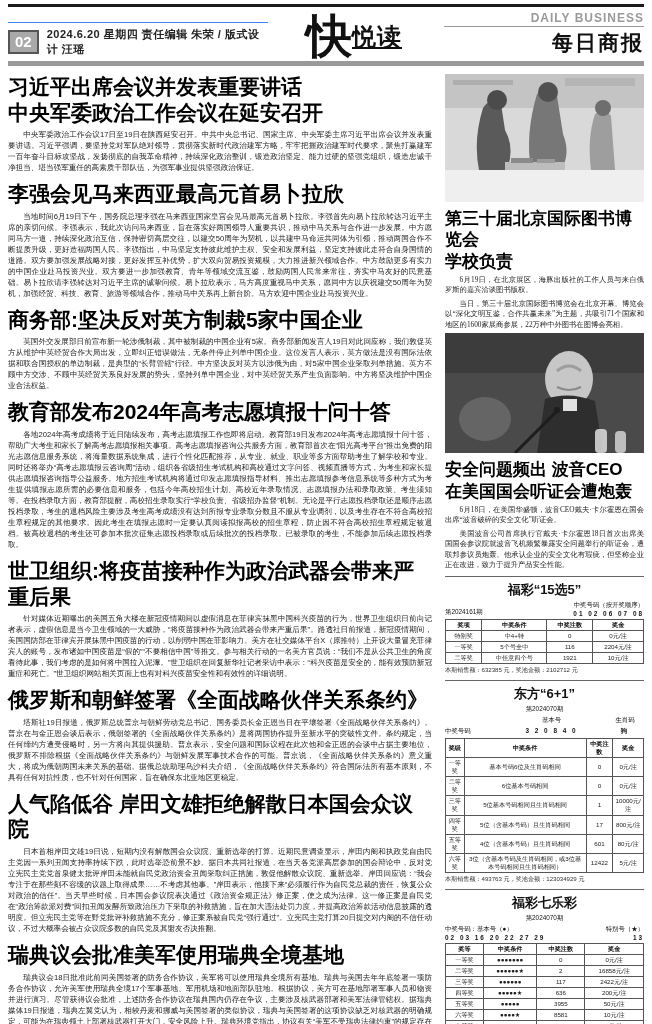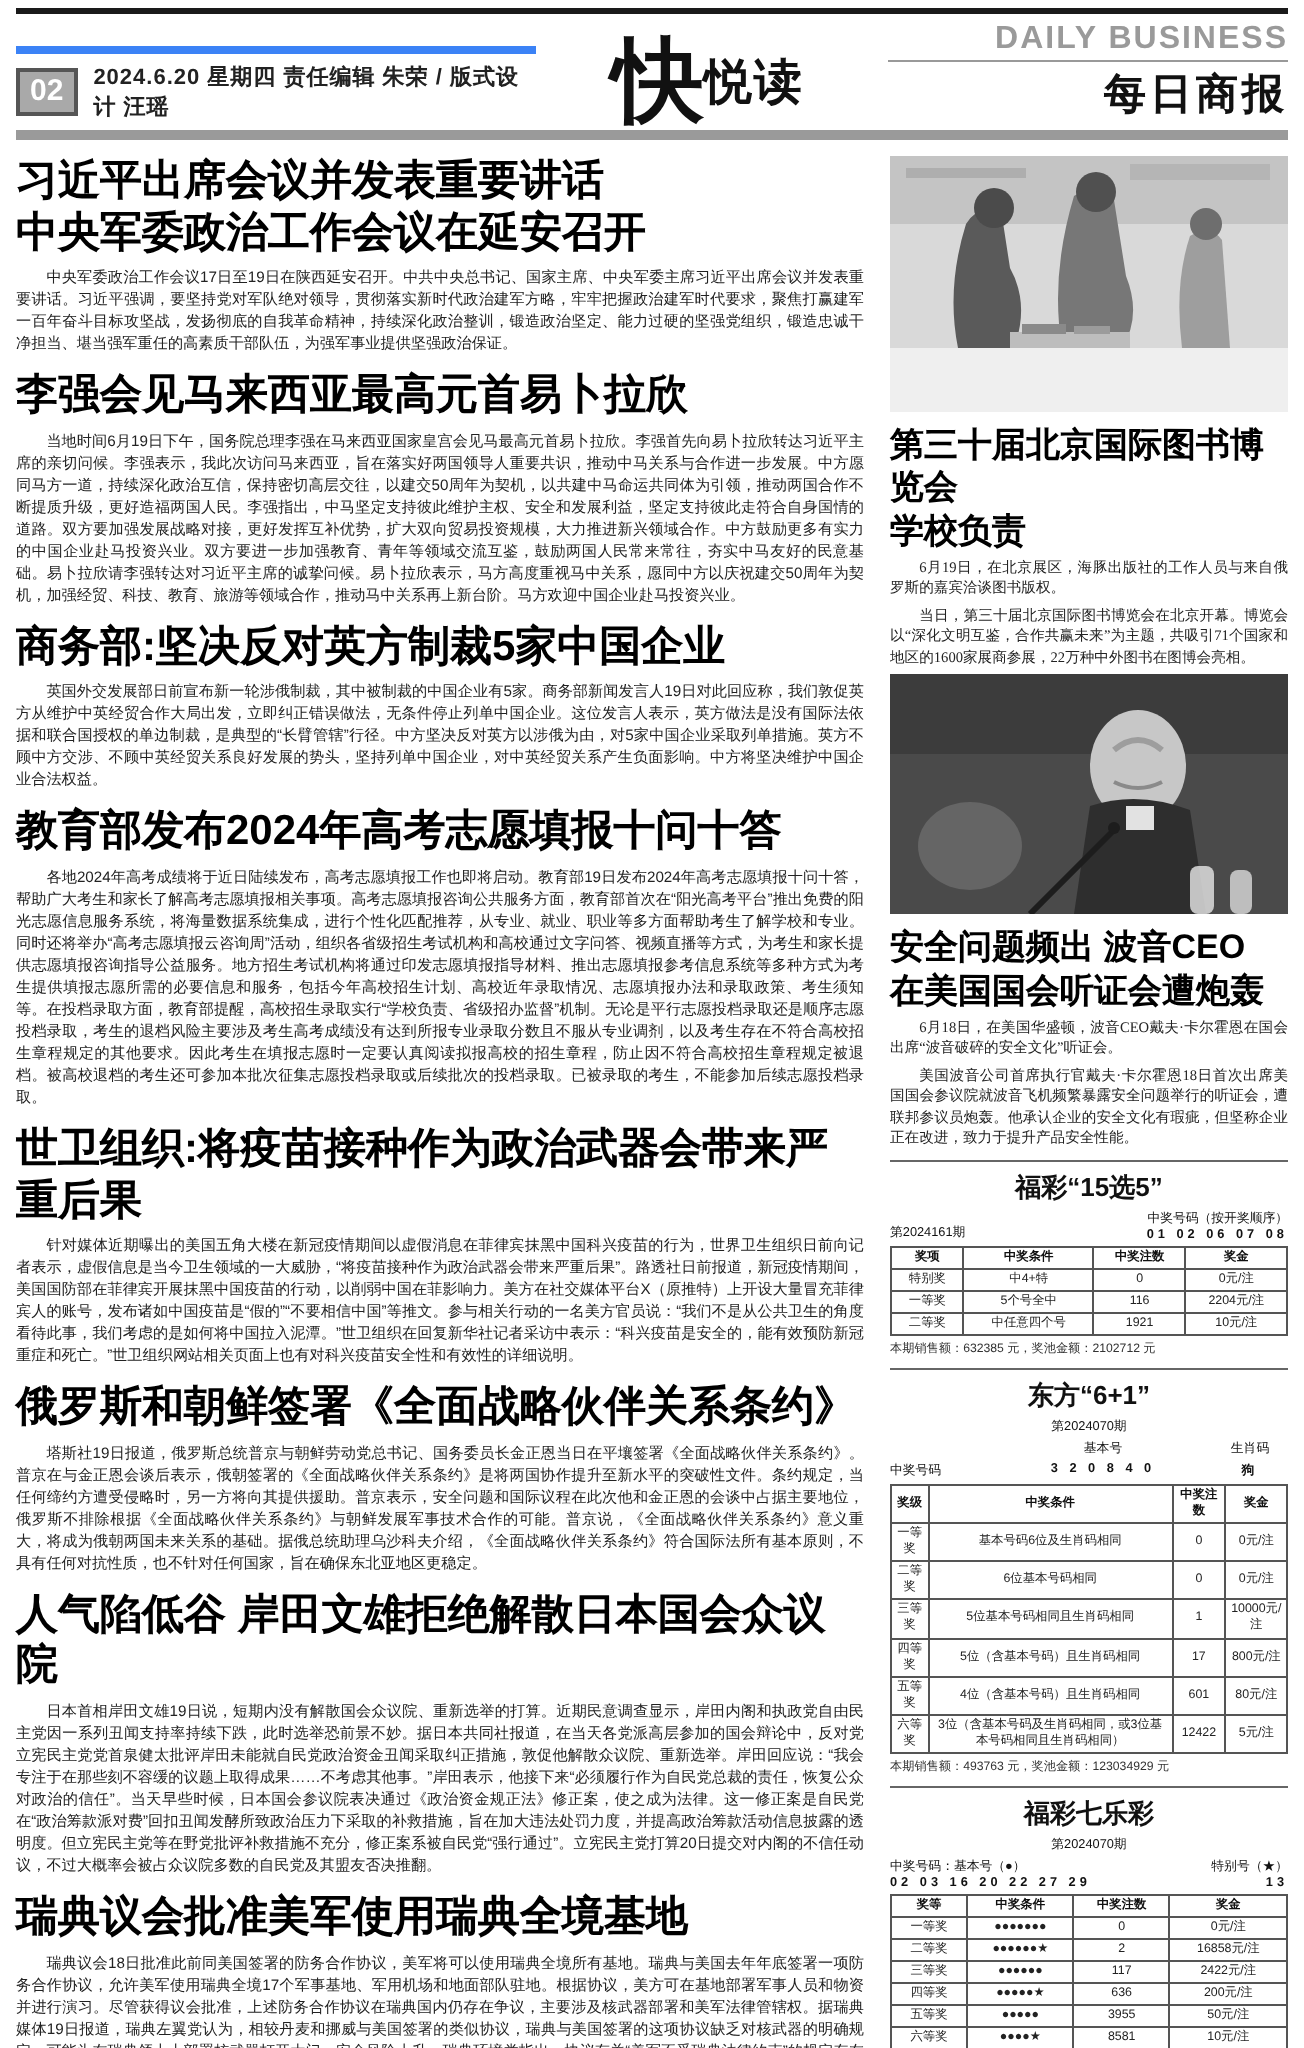--- a/index.html
+++ b/index.html
@@ -6,32 +6,32 @@
   html,body { margin:0; padding:0; background:#e8e8e8; }
   .page {
     width:652px; height:1024px; margin:0 auto; background:#fff;
     font-family:"Liberation Sans", sans-serif; color:#111;
     padding:4px 8px 8px; overflow:hidden; position:relative;
   }
   .toprule { height:3px; background:#1a1a1a; margin-bottom:4px; }
 
   
   header { display:flex; align-items:flex-end; justify-content:space-between; }
-  .header-left { width:260px; border-top:4px solid #3b82f6; padding-top:4px; }
+  .header-left { width:260px; border-top:1px solid #3b82f6; padding-top:4px; }
   .hl-row { display:flex; align-items:center; gap:8px; }
   .pageno-box {
     border:2px solid #555; background:#a9a9a9; color:#fff;
     font-weight:bold; font-size:15px; padding:0 5px; line-height:20px;
   }
   .dateline { font-size:11px; font-weight:bold; color:#222; letter-spacing:0.5px; }
   .masthead { display:flex; align-items:flex-end; padding:0 6px 0 2px; }
   .masthead .kuai { font-family:"DejaVu Serif", serif; font-size:46px; font-weight:bold; line-height:0.9; }
-  .masthead .yuedu { font-size:24px; font-weight:bold; letter-spacing:1px; padding-bottom:4px; }
+  .masthead .yuedu { font-size:24px; font-weight:bold; letter-spacing:1px; padding-bottom:4px;text-decoration:underline; }
   .header-right { text-align:right; width:200px; }
-  .eng { color:#9a9a9a; font-weight:bold; font-size:16px; letter-spacing:1px; border-bottom:1px solid #999; padding-bottom:1px; }
+  .eng { color:#9a9a9a; font-weight:bold; font-size:12px; letter-spacing:1px; border-bottom:1px solid #999; padding-bottom:1px; }
   .paper { font-size:21px; font-weight:bold; letter-spacing:2px; margin-top:2px; }
   .header-bar { height:5px; background:#9a9a9a; margin-top:4px; }
 
   
   main { display:flex; gap:13px; margin-top:8px; }
   .left-col { width:424px; }
   .right-col { width:199px; }
 
   article { margin-bottom:8px; }
   .a-title { font-size:21px; font-weight:bold; line-height:1.22; margin:0; color:#000; }

